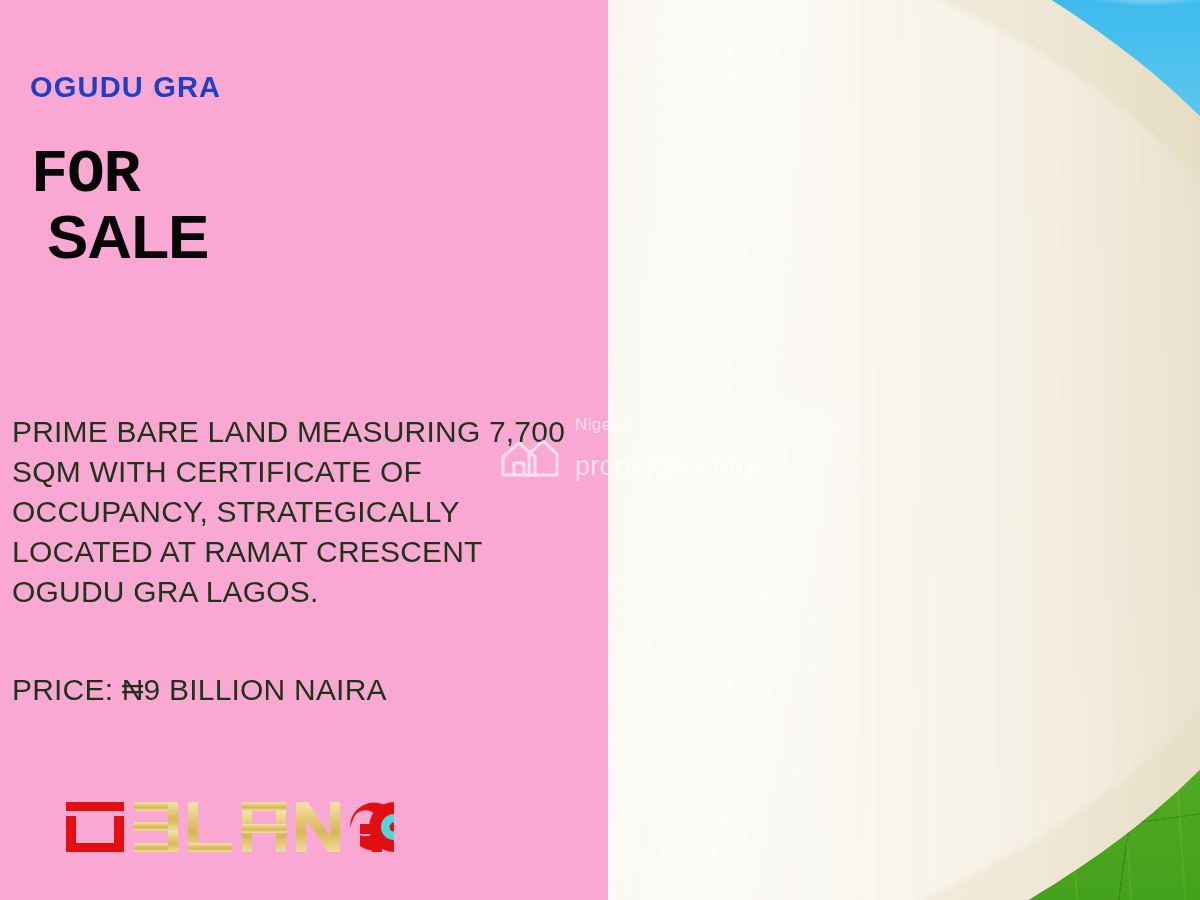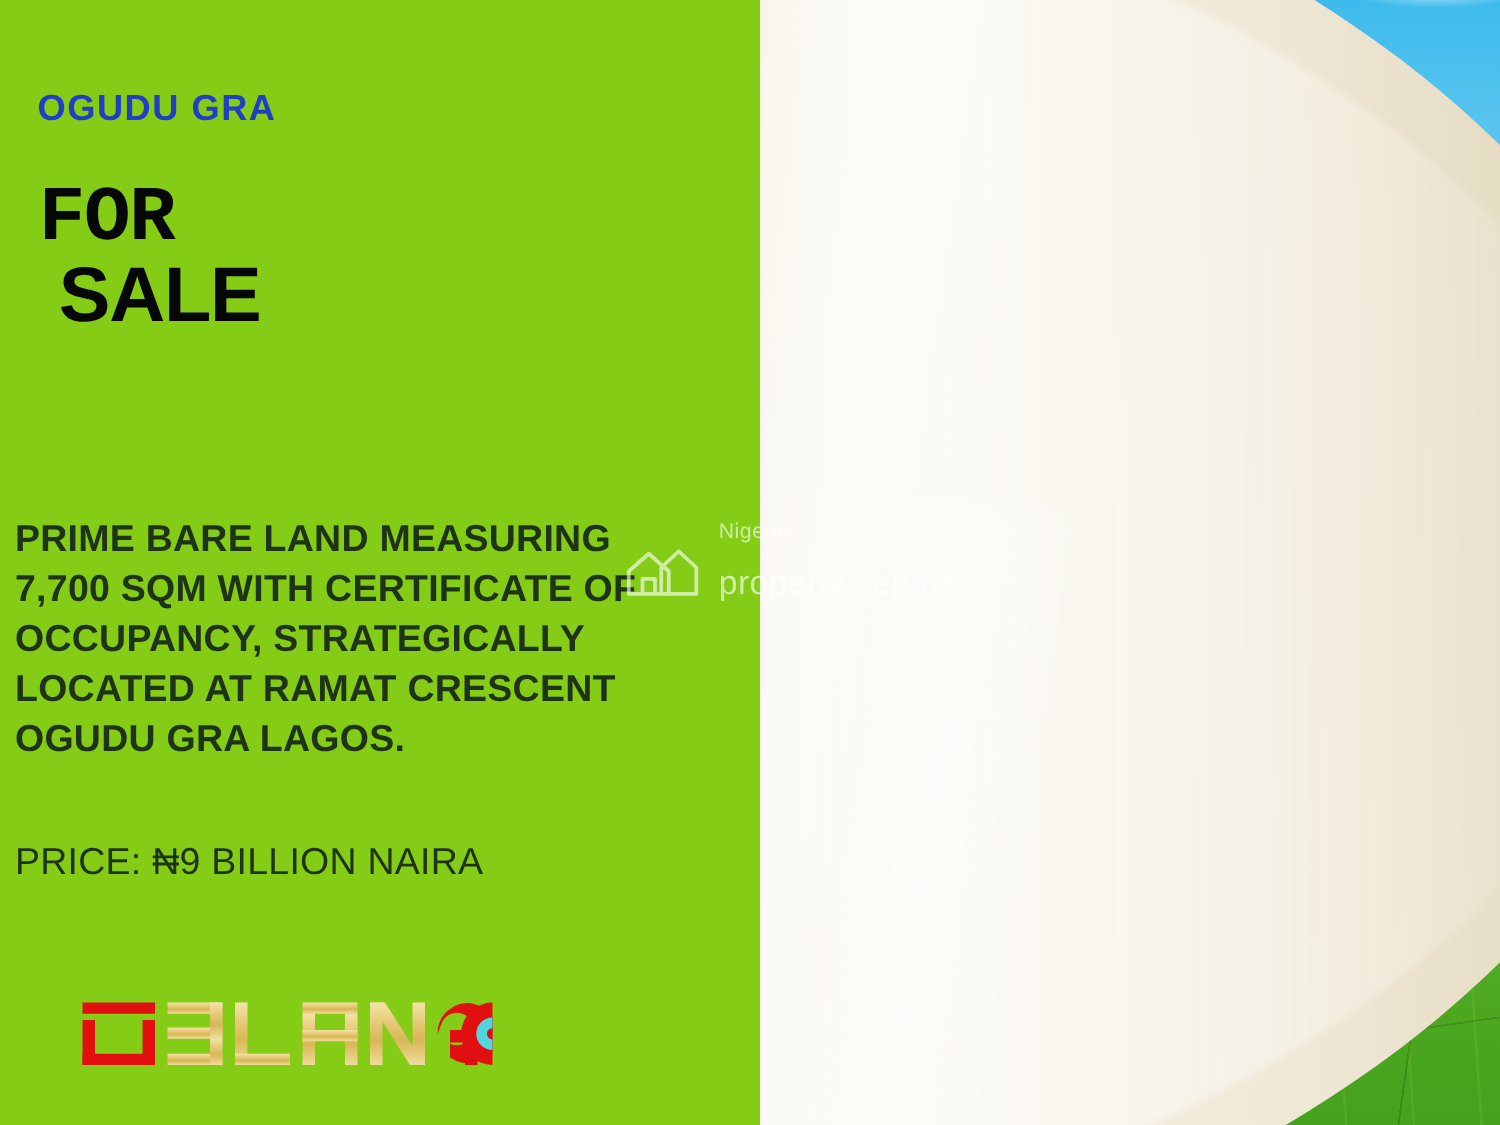--- a/index.html
+++ b/index.html
@@ -180,40 +180,40 @@
     background:linear-gradient(90deg, rgba(255,255,255,0) 0%, rgba(255,255,255,.75) 55%, rgba(255,255,255,0) 100%);
     border-radius:0 100% 100% 0 / 0 50% 50% 0;
     filter:blur(3px);
     opacity:.8;
   }
 
   
   .left-panel {
     position:absolute; left:0; top:0;
     width:608px; height:900px;
-    background:#84cc16;
+    background:#f9a8d4;
   }
   .eyebrow {
     position:absolute; left:30px; top:71px;
     font-size:29px; font-weight:700; letter-spacing:1.2px;
     color:#1f3fc4;
   }
   .headline {
     position:absolute; left:28px; top:144px;
     font-size:62px; line-height:62px;
     font-weight:900; letter-spacing:-1px;
     color:#070707;
   }
   .headline .l2 { display:block; padding-left:3px;font-family:Liberation Mono, monospace; }
   .headline .l3 { display:block; padding-left:19px; }
   .body-copy {
     position:absolute; left:12px; top:412px;
     width:560px;
     font-size:30px; line-height:40px;
-    font-weight:700; letter-spacing:.2px;
+    font-weight:400; letter-spacing:.2px;
     color:#1e3318;
   }
   .price {
     position:absolute; left:12px; top:673px;
     font-size:30px; letter-spacing:.2px;
     font-weight:400;
     color:#1e3318;
   }
 
   

